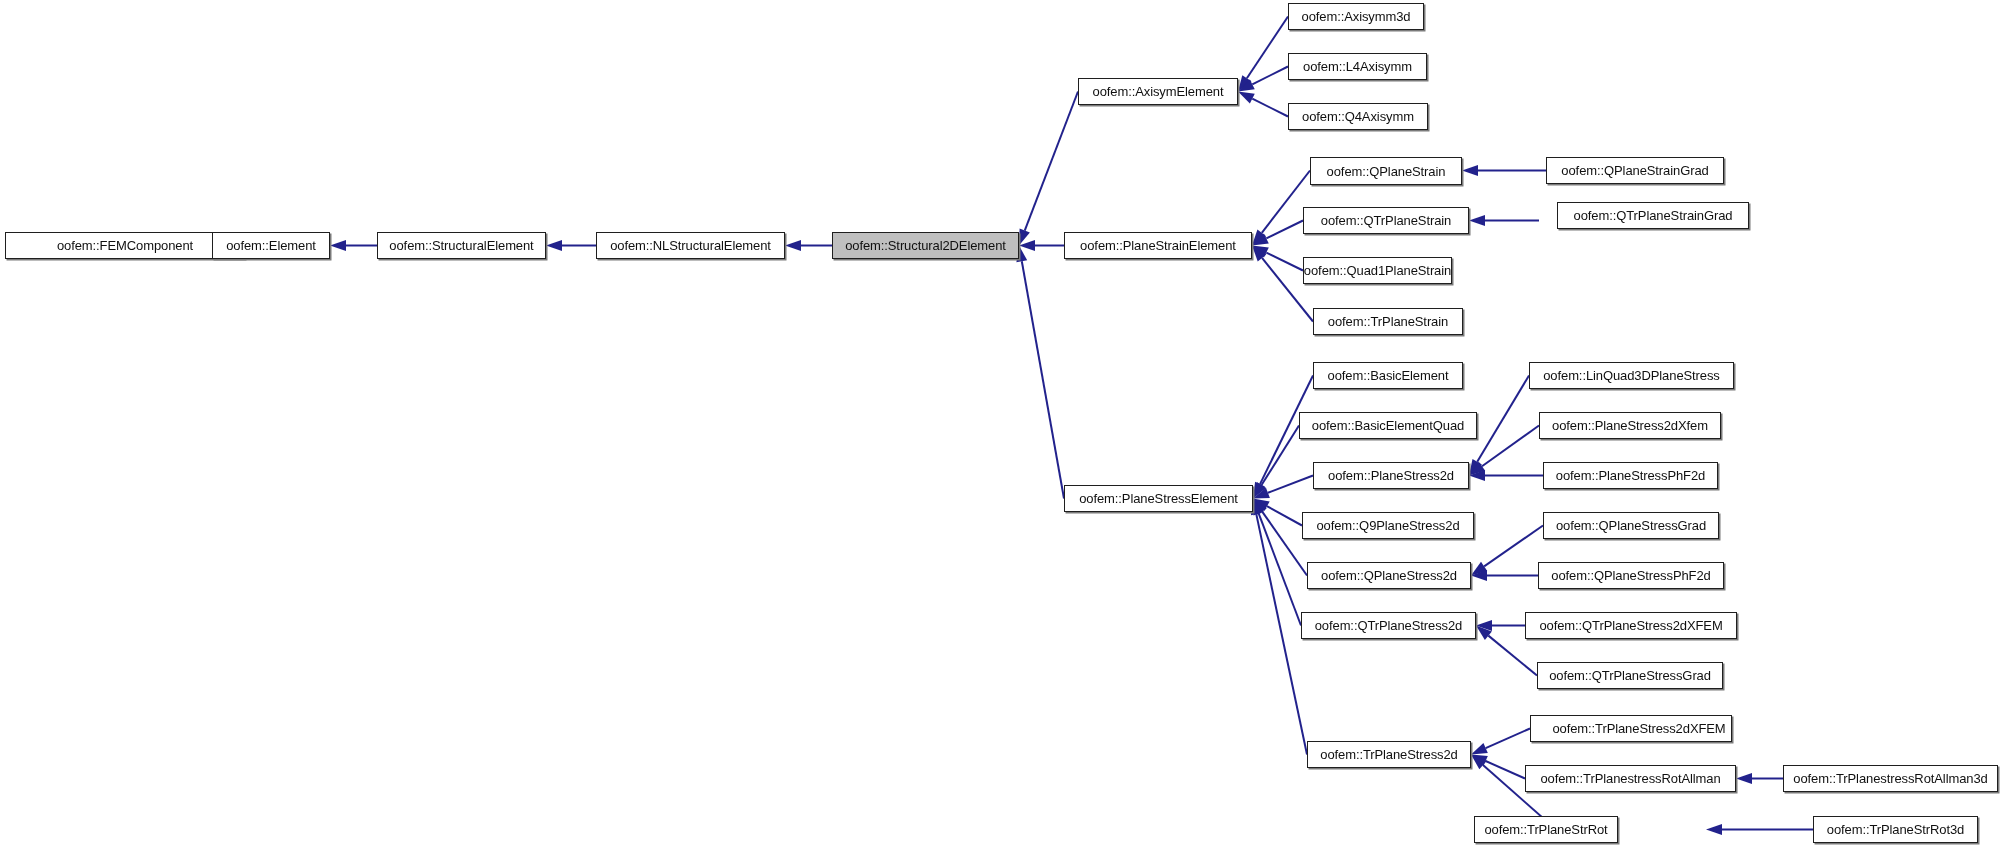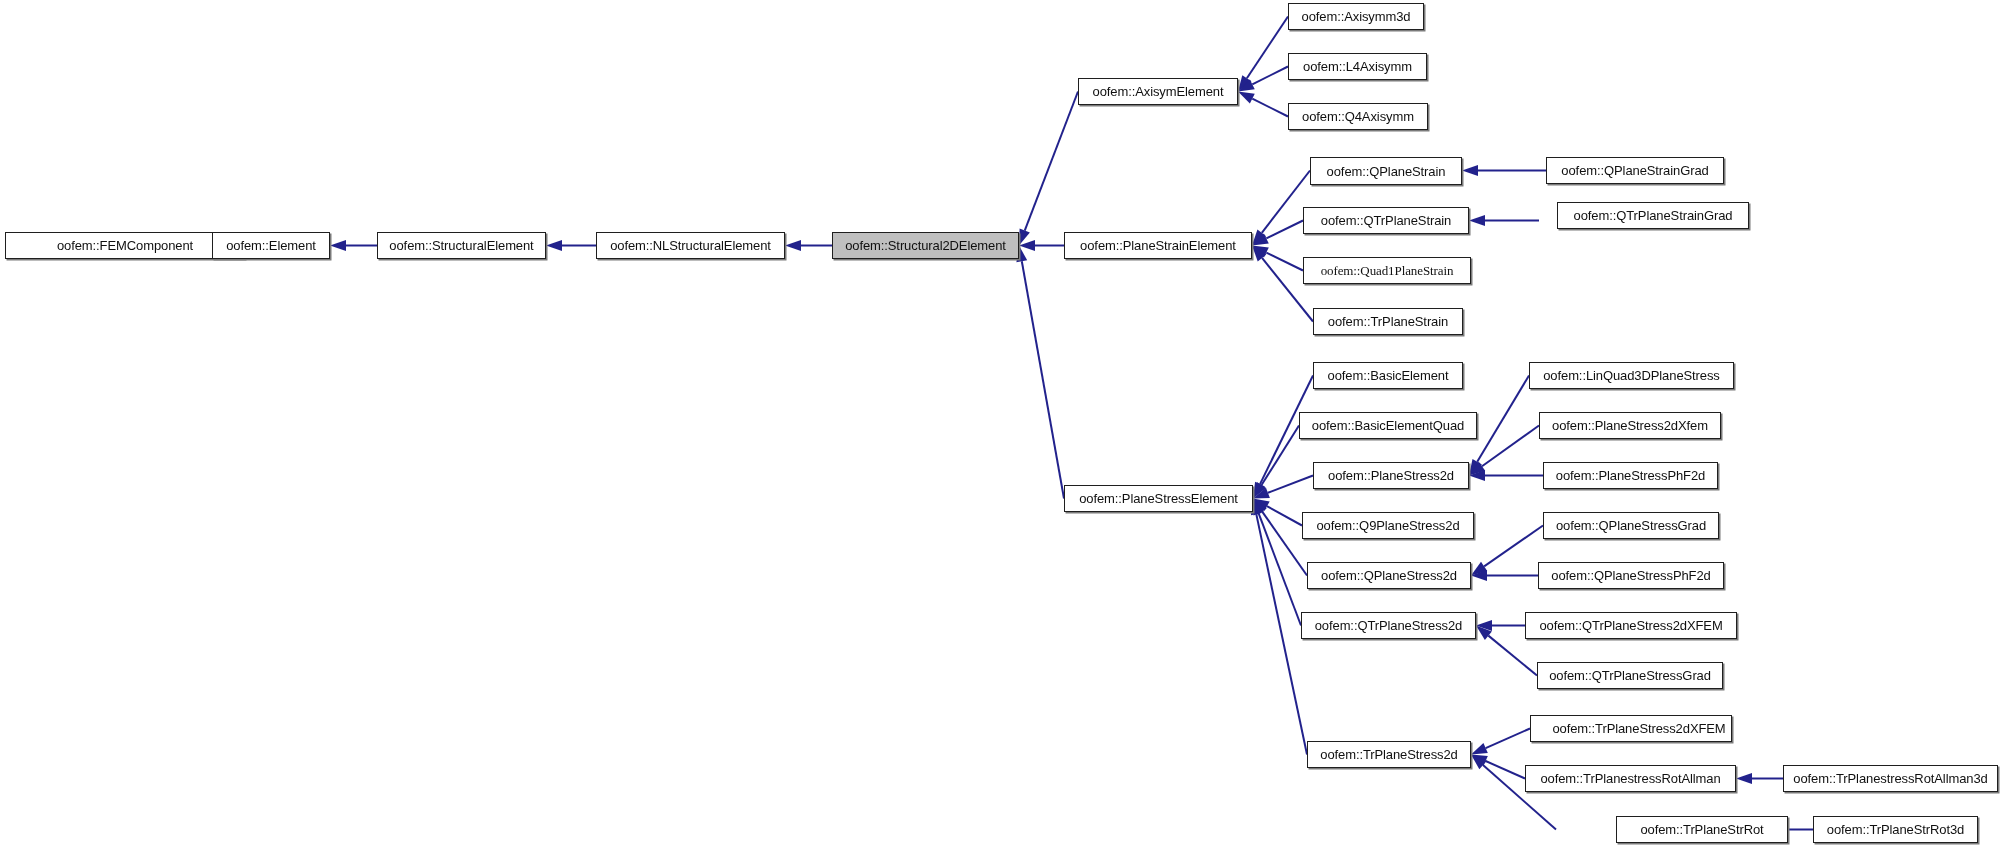--- a/index.html
+++ b/index.html
@@ -168,21 +168,21 @@
       </div>
       <div class="uml-node" style="left: 1546px; top: 157px; width: 178px; height: 27px;">
         <span class="node-label">oofem::QPlaneStrainGrad</span>
       </div>
       <div class="uml-node" style="left: 1303px; top: 207px; width: 166px; height: 27px;">
         <span class="node-label">oofem::QTrPlaneStrain</span>
       </div>
       <div class="uml-node" style="left: 1539px; top: 202px; width: 192px; height: 27px; margin-left: 18px;">
         <span class="node-label">oofem::QTrPlaneStrainGrad</span>
       </div>
-      <div class="uml-node" style="left: 1303px; top: 257px; width: 168px; height: 27px; font-family: Liberation Serif, serif;">
+      <div class="uml-node" style="left: 1303px; top: 257px; width: 149px; height: 27px;">
         <span class="node-label">oofem::Quad1PlaneStrain</span>
       </div>
       <div class="uml-node" style="left: 1313px; top: 308px; width: 150px; height: 27px;">
         <span class="node-label">oofem::TrPlaneStrain</span>
       </div>
       <div class="uml-node" style="left: 1064px; top: 485px; width: 189px; height: 27px;">
         <span class="node-label">oofem::PlaneStressElement</span>
       </div>
       <div class="uml-node" style="left: 1313px; top: 362px; width: 150px; height: 27px;">
         <span class="node-label">oofem::BasicElement</span>
@@ -228,20 +228,20 @@
       </div>
       <div class="uml-node" style="left: 1530px; top: 715px; width: 202px; height: 27px; padding-left: 16px;">
         <span class="node-label">oofem::TrPlaneStress2dXFEM</span>
       </div>
       <div class="uml-node" style="left: 1525px; top: 765px; width: 211px; height: 27px;">
         <span class="node-label">oofem::TrPlanestressRotAllman</span>
       </div>
       <div class="uml-node" style="left: 1783px; top: 765px; width: 215px; height: 27px;">
         <span class="node-label">oofem::TrPlanestressRotAllman3d</span>
       </div>
-      <div class="uml-node" style="left: 1616px; top: 816px; width: 172px; height: 27px;">
+      <div class="uml-node" style="left: 1474px; top: 816px; width: 144px; height: 27px;">
         <span class="node-label">oofem::TrPlaneStrRot</span>
       </div>
       <div class="uml-node" style="left: 1813px; top: 816px; width: 165px; height: 27px;">
         <span class="node-label">oofem::TrPlaneStrRot3d</span>
       </div>
     </div>
 </div>
 
 </body></html>

